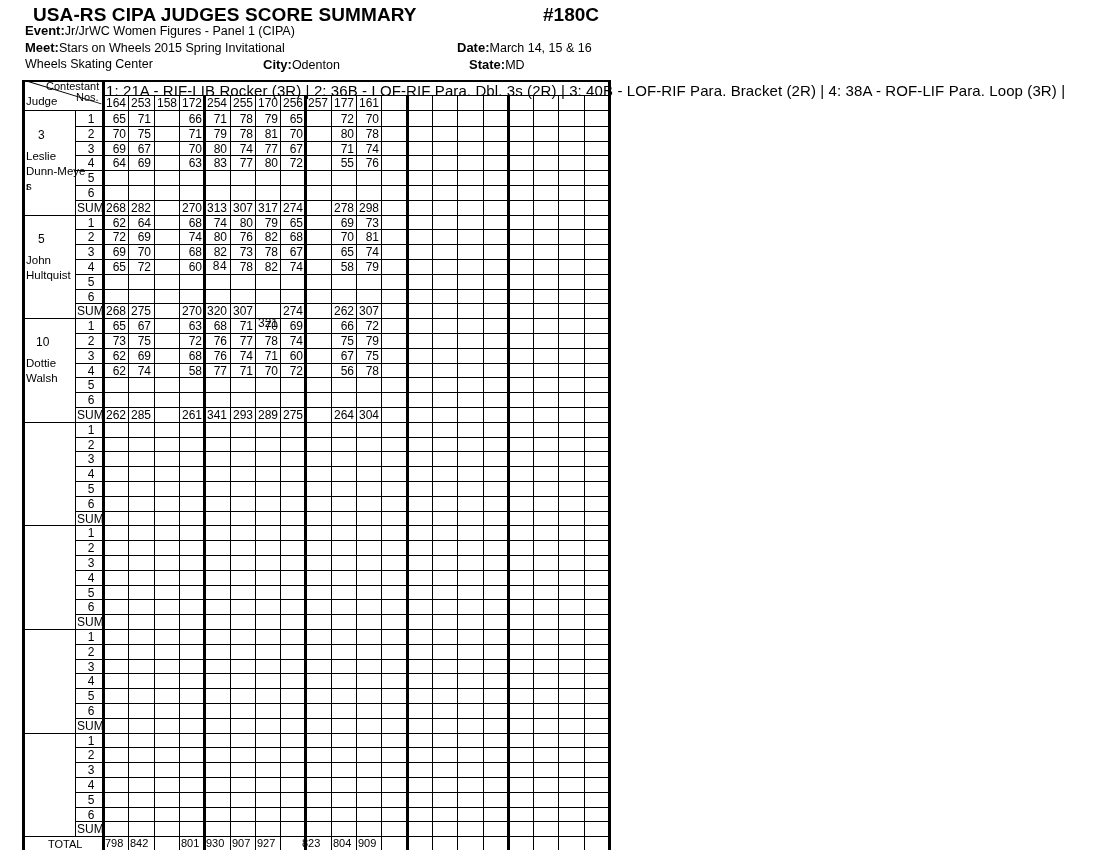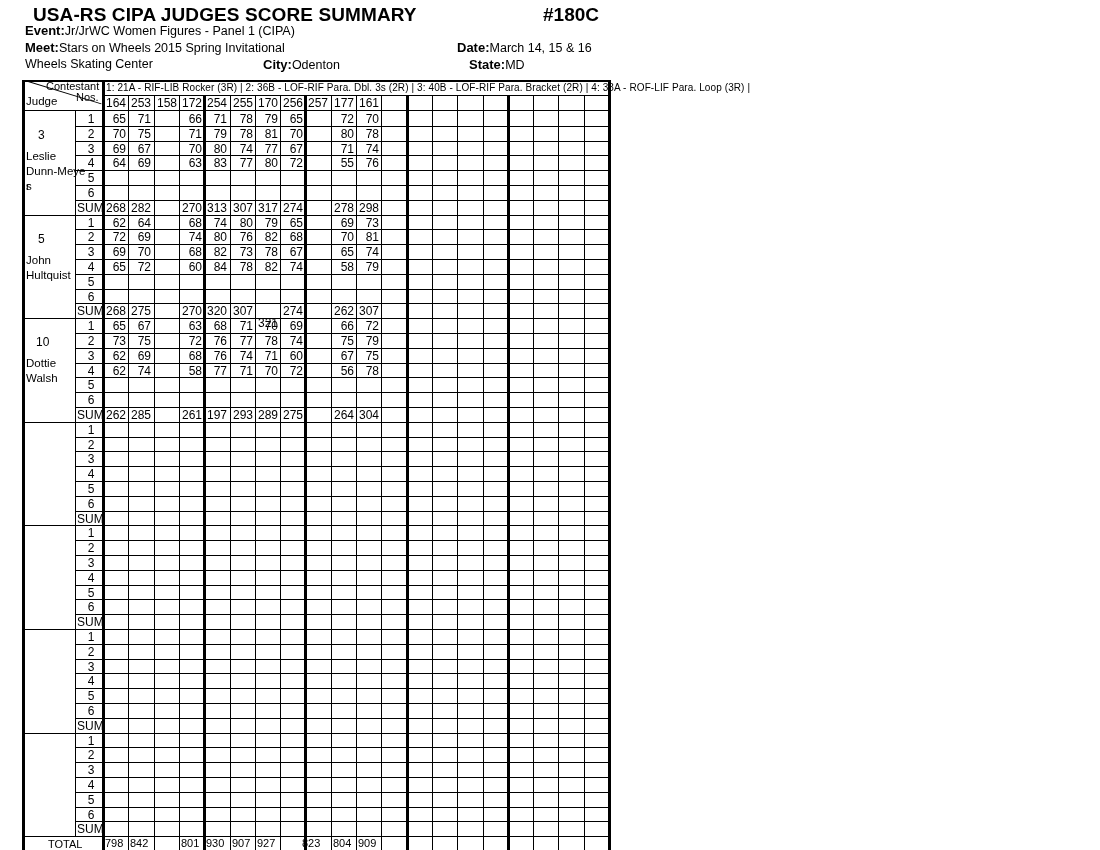--- a/index.html
+++ b/index.html
@@ -11,21 +11,21 @@
 
   .grid { position: absolute; left: 0; top: 0; }
   .vline { position: absolute; background: #000; width: 1px; }
   .vline.thick { width: 3px; }
   .hline { position: absolute; background: #000; height: 1px; }
   .hline.thick { height: 2px; }
   .cell { position: absolute; font-size: 12px; line-height: 14px; text-align: right; white-space: nowrap; padding-right: 2px; box-sizing: border-box; }
   .rownum { position: absolute; font-size: 12px; line-height: 14px; text-align: right; box-sizing: border-box; }
   .judge-num { position: absolute; font-size: 12px; }
   .judge-name { position: absolute; font-size: 11.5px; line-height: 15px; width: 62px; word-break: break-all; }
-  .event-hdr { position: absolute; left: 106px; top: 82px; font-size: 10px; white-space: nowrap; letter-spacing: 0.1px; }
+  .event-hdr { position: absolute; left: 106px; top: 82px; font-size: 15px; white-space: nowrap; letter-spacing: 0.1px; }
   .corner-contestant { position: absolute; left: 46px; top: 80px; font-size: 11px; }
   .corner-nos { position: absolute; left: 76px; top: 91px; font-size: 11px; }
   .corner-judge { position: absolute; left: 26px; top: 95px; font-size: 11.5px; }
   .diag { position: absolute; left: 25px; top: 80px; width: 80px; height: 1px; background: #000; transform-origin: 0 0; transform: rotate(17deg); }
   .total-label { position: absolute; left: 48px; top: 838px; font-size: 11px; }
   .total-cell { position: absolute; top: 837px; font-size: 11px; line-height: 13px; padding-left: 2px; }
 </style>
 </head>
 <body>
 
@@ -248,21 +248,21 @@
     <div class="cell" style="left: 255px; top: 245px; width: 25px;">78</div>
     <div class="cell" style="left: 280px; top: 245px; width: 25px;">67</div>
     <div class="cell" style="left: 305px; top: 245px; width: 25px;"></div>
     <div class="cell" style="left: 331px; top: 245px; width: 25px;">65</div>
     <div class="cell" style="left: 356px; top: 245px; width: 25px;">74</div>
     <div class="rownum" style="left: 75px; top: 260px; width: 32px; text-align: center;">4</div>
     <div class="cell" style="left: 103px; top: 260px; width: 25px;">65</div>
     <div class="cell" style="left: 128px; top: 260px; width: 25px;">72</div>
     <div class="cell" style="left: 154px; top: 260px; width: 25px;"></div>
     <div class="cell" style="left: 179px; top: 260px; width: 25px;">60</div>
-    <div class="cell" style="left: 204px; top: 260px; width: 25px;">84</div>
+    <div class="cell" style="left: 204px; top: 260px; width: 25px; font-family: Liberation Mono, monospace;">84</div>
     <div class="cell" style="left: 230px; top: 260px; width: 25px;">78</div>
     <div class="cell" style="left: 255px; top: 260px; width: 25px;">82</div>
     <div class="cell" style="left: 280px; top: 260px; width: 25px;">74</div>
     <div class="cell" style="left: 305px; top: 260px; width: 25px;"></div>
     <div class="cell" style="left: 331px; top: 260px; width: 25px;">58</div>
     <div class="cell" style="left: 356px; top: 260px; width: 25px;">79</div>
     <div class="rownum" style="left: 75px; top: 275px; width: 32px; text-align: center;">5</div>
     <div class="rownum" style="left: 75px; top: 290px; width: 32px; text-align: center;">6</div>
     <div class="rownum" style="left: 77px; top: 304px; width: 28px; text-align: left;">SUM</div>
     <div class="cell" style="left: 103px; top: 304px; width: 25px;">268</div>
@@ -327,21 +327,21 @@
     <div class="cell" style="left: 305px; top: 364px; width: 25px;"></div>
     <div class="cell" style="left: 331px; top: 364px; width: 25px;">56</div>
     <div class="cell" style="left: 356px; top: 364px; width: 25px;">78</div>
     <div class="rownum" style="left: 75px; top: 378px; width: 32px; text-align: center;">5</div>
     <div class="rownum" style="left: 75px; top: 393px; width: 32px; text-align: center;">6</div>
     <div class="rownum" style="left: 77px; top: 408px; width: 28px; text-align: left;">SUM</div>
     <div class="cell" style="left: 103px; top: 408px; width: 25px;">262</div>
     <div class="cell" style="left: 128px; top: 408px; width: 25px;">285</div>
     <div class="cell" style="left: 154px; top: 408px; width: 25px;"></div>
     <div class="cell" style="left: 179px; top: 408px; width: 25px;">261</div>
-    <div class="cell" style="left: 204px; top: 408px; width: 25px;">197</div>
+    <div class="cell" style="left: 204px; top: 408px; width: 25px;">341</div>
     <div class="cell" style="left: 230px; top: 408px; width: 25px;">293</div>
     <div class="cell" style="left: 255px; top: 408px; width: 25px;">289</div>
     <div class="cell" style="left: 280px; top: 408px; width: 25px;">275</div>
     <div class="cell" style="left: 305px; top: 408px; width: 25px;"></div>
     <div class="cell" style="left: 331px; top: 408px; width: 25px;">264</div>
     <div class="cell" style="left: 356px; top: 408px; width: 25px;">304</div>
     <div class="judge-num" style="left: 38px; top: 438.8px;"></div>
     <div class="rownum" style="left: 75px; top: 423px; width: 32px; text-align: center;">1</div>
     <div class="rownum" style="left: 75px; top: 438px; width: 32px; text-align: center;">2</div>
     <div class="rownum" style="left: 75px; top: 452px; width: 32px; text-align: center;">3</div>

